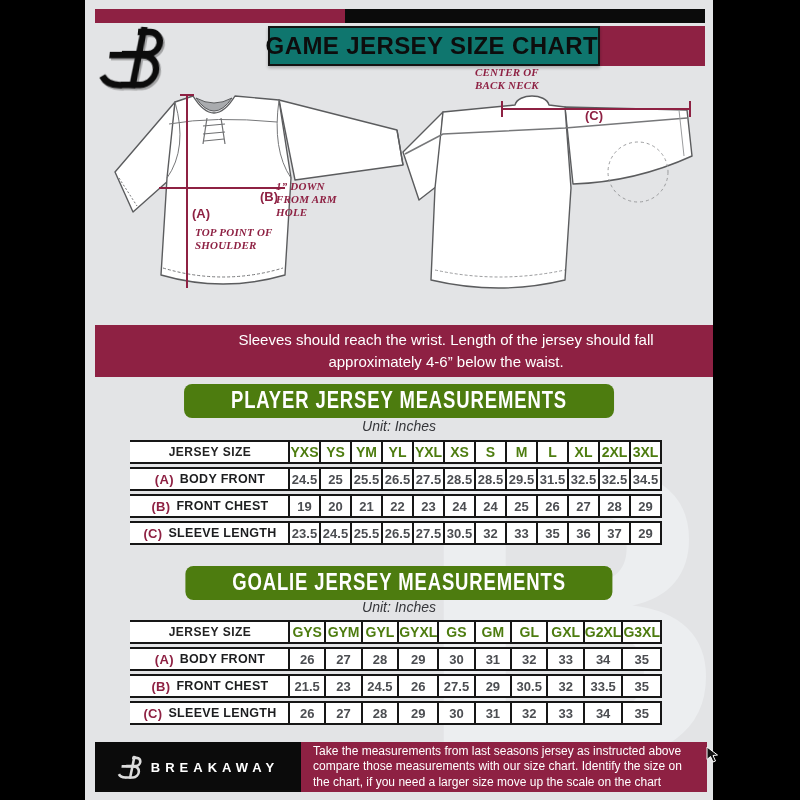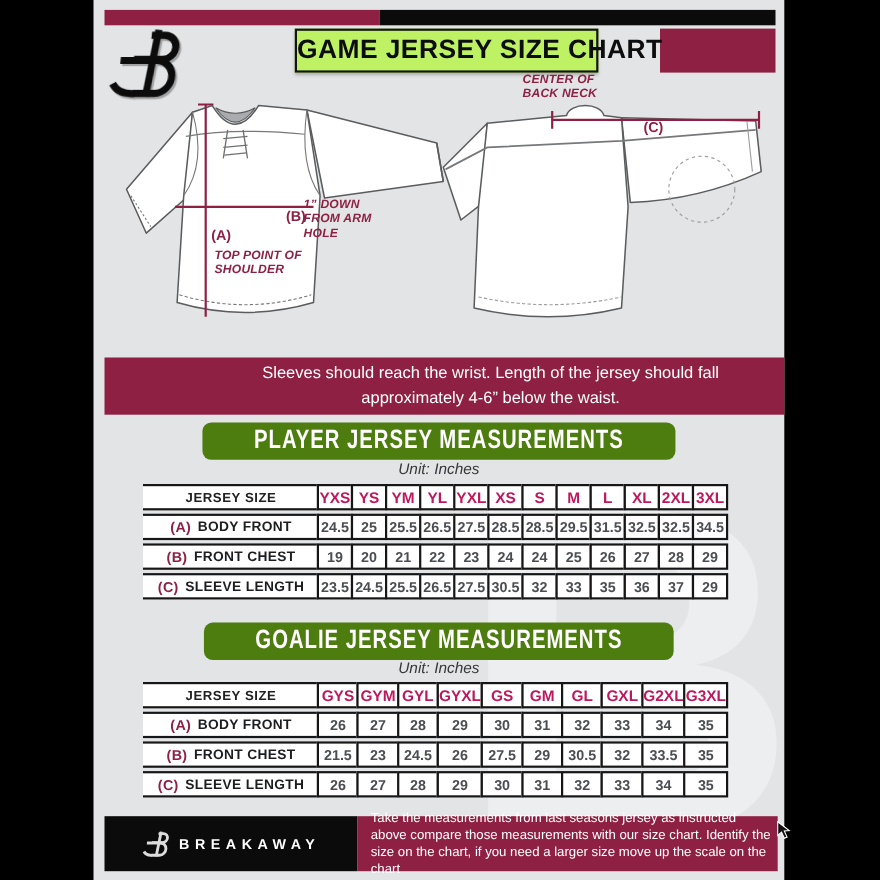--- a/index.html
+++ b/index.html
@@ -10,30 +10,30 @@
 
   
   .watermark { position:absolute; left:330px; top:430px; z-index:0;
     font-size:430px; font-weight:bold; color:#eceef0; line-height:0.85; user-select:none; }
 
   
   .topbar { position:absolute; left:10px; top:9px; width:610px; height:14px; display:flex; z-index:2; }
   .topbar-maroon { width:250px; background:var(--maroon); }
   .topbar-black { flex:1; background:#0b0b0b; }
   .logo { position:absolute; left:12px; top:22px; z-index:2; filter:drop-shadow(2px 2px 0 rgba(40,40,40,.35)); transform:skewX(-6deg); }
-  .titlebox { position:absolute; left:183px; top:26px; width:276px; height:40px; background:#bef264;
-    border:2px solid #141414; z-index:2; display:flex; align-items:center; justify-content:flex-start;
+  .titlebox { position:absolute; left:183px; top:26px; width:332px; height:40px; background:#0f766e;
+    border:2px solid #141414; z-index:2; display:flex; align-items:center; justify-content:flex-end;
     box-shadow:0 2px 3px rgba(0,0,0,.25); }
   .titlebox span { font-size:24px; font-weight:bold; letter-spacing:0.4px; color:#0d0d0d; white-space:nowrap; }
   .titleblock { position:absolute; left:515px; top:26px; width:105px; height:40px; background:var(--maroon); z-index:1; }
 
   
   .diagram { position:absolute; left:10px; top:60px; z-index:1; }
   .dlabel { position:absolute; z-index:3; color:var(--maroon); font-style:italic; font-weight:bold;
-    font-size:11px; line-height:13px; letter-spacing:0.2px; }
+    font-size:11px; line-height:13px; letter-spacing:0.2px;font-family:Liberation Serif, serif; }
   .dkey { position:absolute; z-index:3; color:var(--maroon); font-weight:800; font-size:13px; }
   .lbl-a { left:107px; top:206px; } .note-a { left:110px; top:226px; width:92px; }
   .lbl-b { left:175px; top:189px; } .note-b { left:191px; top:180px; width:64px; }
   .lbl-c { left:500px; top:108px; } .note-c { left:390px; top:66px; width:80px; }
 
   
   .notice { position:absolute; left:10px; top:325px; width:702px; height:52px; background:var(--maroon);
     z-index:2; color:#fff; font-size:15px; line-height:22px; text-align:center;
     display:flex; align-items:center; justify-content:center; }
   .notice span { display:block; max-width:470px; }
@@ -49,28 +49,28 @@
   .unit-player { top:418px; } .unit-goalie { top:599px; }
 
   
   .mtable { position:absolute; left:45px; width:532px; display:grid;
     grid-template-columns:160px repeat(var(--cols),1fr); row-gap:3px; z-index:2;text-align:right; }
   .t-player { top:440px; } .t-goalie { top:620px; }
   .cell { background:#fff; border:2px solid var(--line); height:24px; margin-left:-2px;
     display:flex; align-items:center; justify-content:center; white-space:nowrap; }
   .corner,.rlabel { border-left:none; border-right:none; margin-left:0; }
   .corner { font-size:12px; font-weight:700; letter-spacing:0.5px; color:#222; }
-  .shead { font-weight:800; font-size:14px; color:#be185d; }
+  .shead { font-weight:800; font-size:14px; color:#4d7c0f; }
   .val { font-size:13px; color:#4b4d51; font-weight:600; }
   .rlabel { font-size:12.5px; font-weight:700; color:#1c1d1f; letter-spacing:0.3px; }
   .rkey { color:var(--maroon); margin-right:6px; font-weight:800; font-size:13px; }
 
   
   .footer { position:absolute; left:10px; top:742px; width:612px; height:50px; display:flex; z-index:2; }
-  .fblack { width:230px; background:#0b0b0b; display:flex; align-items:center; justify-content:center; gap:8px; }
+  .fblack { width:206px; background:#0b0b0b; display:flex; align-items:center; justify-content:center; gap:8px; }
   .fbrand { color:#fff; font-weight:bold; font-size:13px; letter-spacing:5px; }
   .fmaroon { flex:1; background:var(--maroon); color:#fff; font-size:12px; line-height:15.5px;
     padding:4px 6px 4px 12px; display:flex; align-items:center; }
 
   .cursor { position:absolute; left:706px; top:746px; z-index:5; }
 </style>
 </head>
 <body>
 
 <div class="stage">

